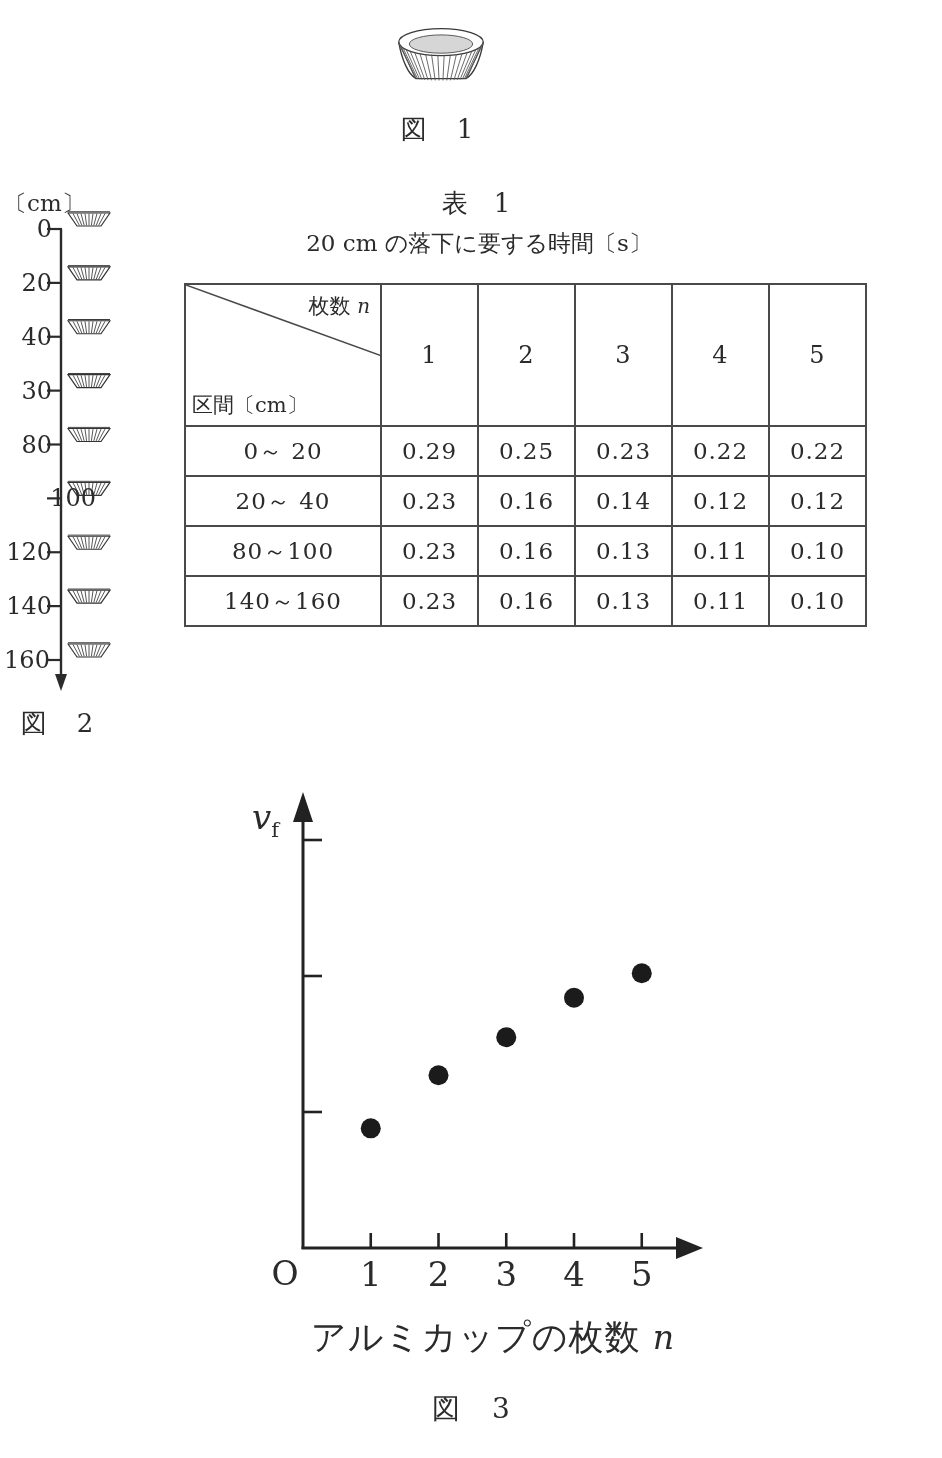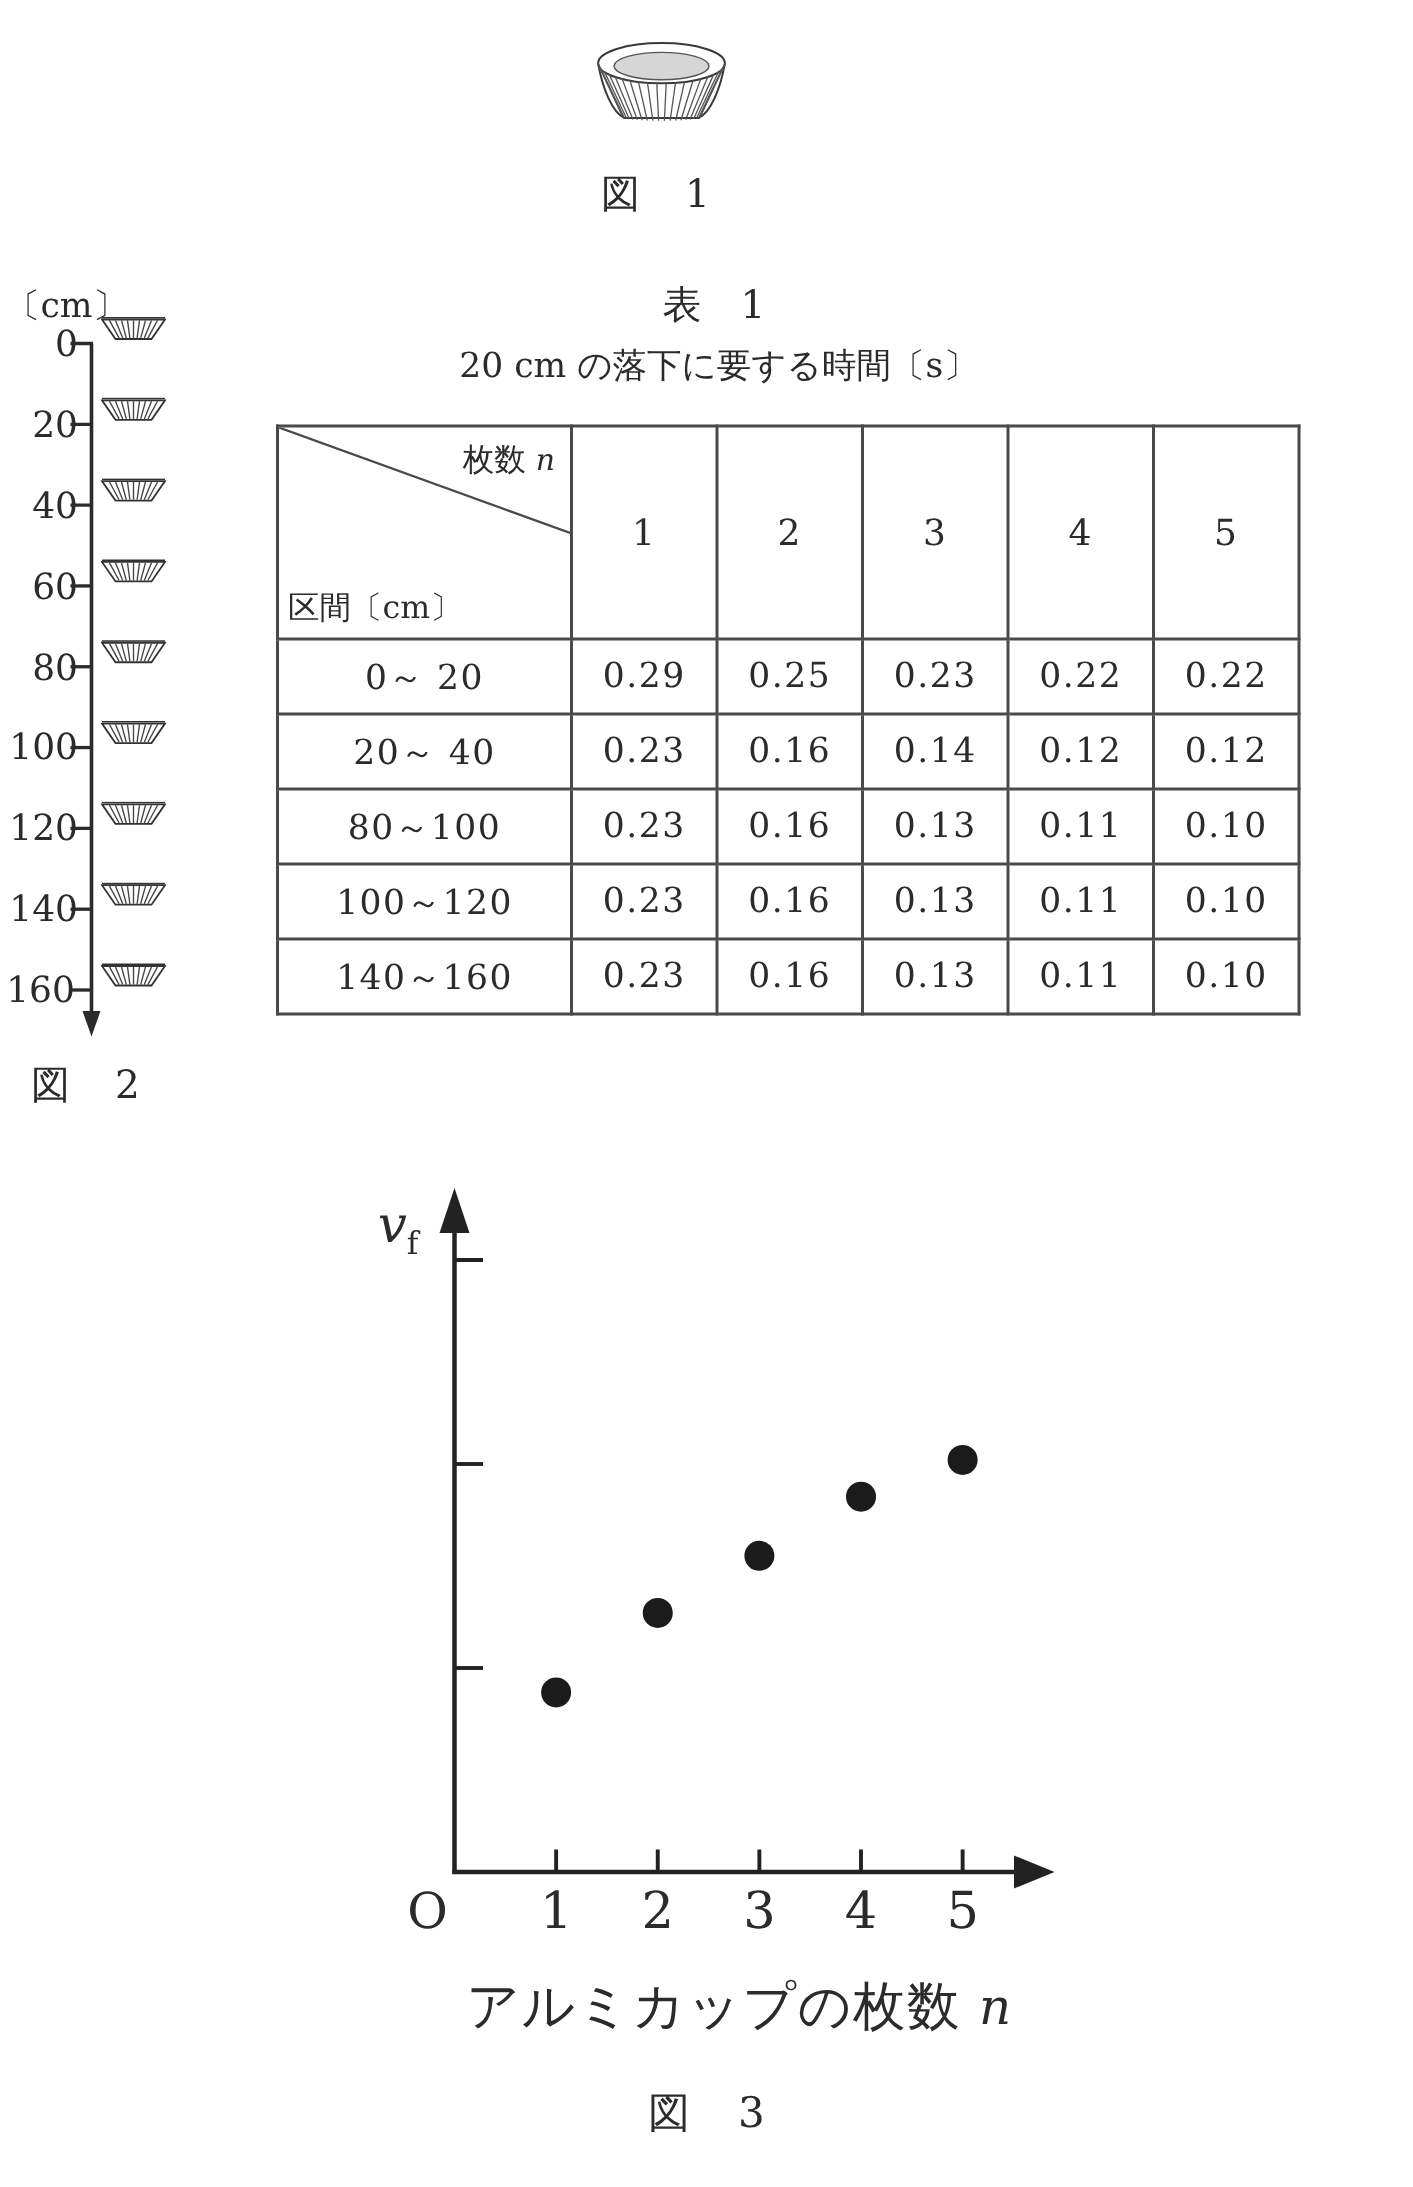--- a/index.html
+++ b/index.html
@@ -117,23 +117,23 @@
     <use href="#cup-small" x="67" y="349.25" width="44" height="17"></use>
     <line x1="47" y1="421.125" x2="62" y2="421.125" stroke="#2b2b2b" stroke-width="2.2"></line>
     <use href="#cup-small" x="67" y="403.125" width="44" height="17"></use>
     <line x1="47" y1="475" x2="62" y2="475" stroke="#2b2b2b" stroke-width="2.2"></line>
     <use href="#cup-small" x="67" y="457" width="44" height="17"></use>
   </svg>
 <div id="ruler-labels">
     <div class="ruler-num" style="top: 215px;">0</div>
     <div class="ruler-num" style="top: 268.875px;">20</div>
     <div class="ruler-num" style="top: 322.75px;">40</div>
-    <div class="ruler-num" style="top: 376.625px;">60</div>
+    <div class="ruler-num" style="top: 376.625px;">30</div>
     <div class="ruler-num" style="top: 430.5px;">80</div>
-    <div class="ruler-num" style="top: 484.375px;">100</div>
+    <div class="ruler-num" style="top: 484.375px; margin-left: 44px;">100</div>
     <div class="ruler-num" style="top: 538.25px;">120</div>
     <div class="ruler-num" style="top: 592.125px;">140</div>
     <div class="ruler-num" style="top: 646px; text-align: center;">160</div>
   </div>
 <div class="abs ctr caption" id="fig2-caption">図　2</div>
 
 <div class="abs ctr" id="table-title">表　1</div>
 <div class="abs ctr" id="table-subtitle">20 cm の落下に要する時間〔s〕</div>
 <table id="data-table">
   <colgroup>
@@ -170,28 +170,20 @@
       <tr>
         <td>20～ 40</td>
         <td>0.23</td>
         <td>0.16</td>
         <td>0.14</td>
         <td>0.12</td>
         <td>0.12</td>
       </tr>
       <tr>
         <td>80～100</td>
-        <td>0.23</td>
-        <td>0.16</td>
-        <td>0.13</td>
-        <td>0.11</td>
-        <td>0.10</td>
-      </tr>
-      <tr>
-        <td>100～120</td>
         <td>0.23</td>
         <td>0.16</td>
         <td>0.13</td>
         <td>0.11</td>
         <td>0.10</td>
       </tr>
       <tr>
         <td>140～160</td>
         <td>0.23</td>
         <td>0.16</td>

